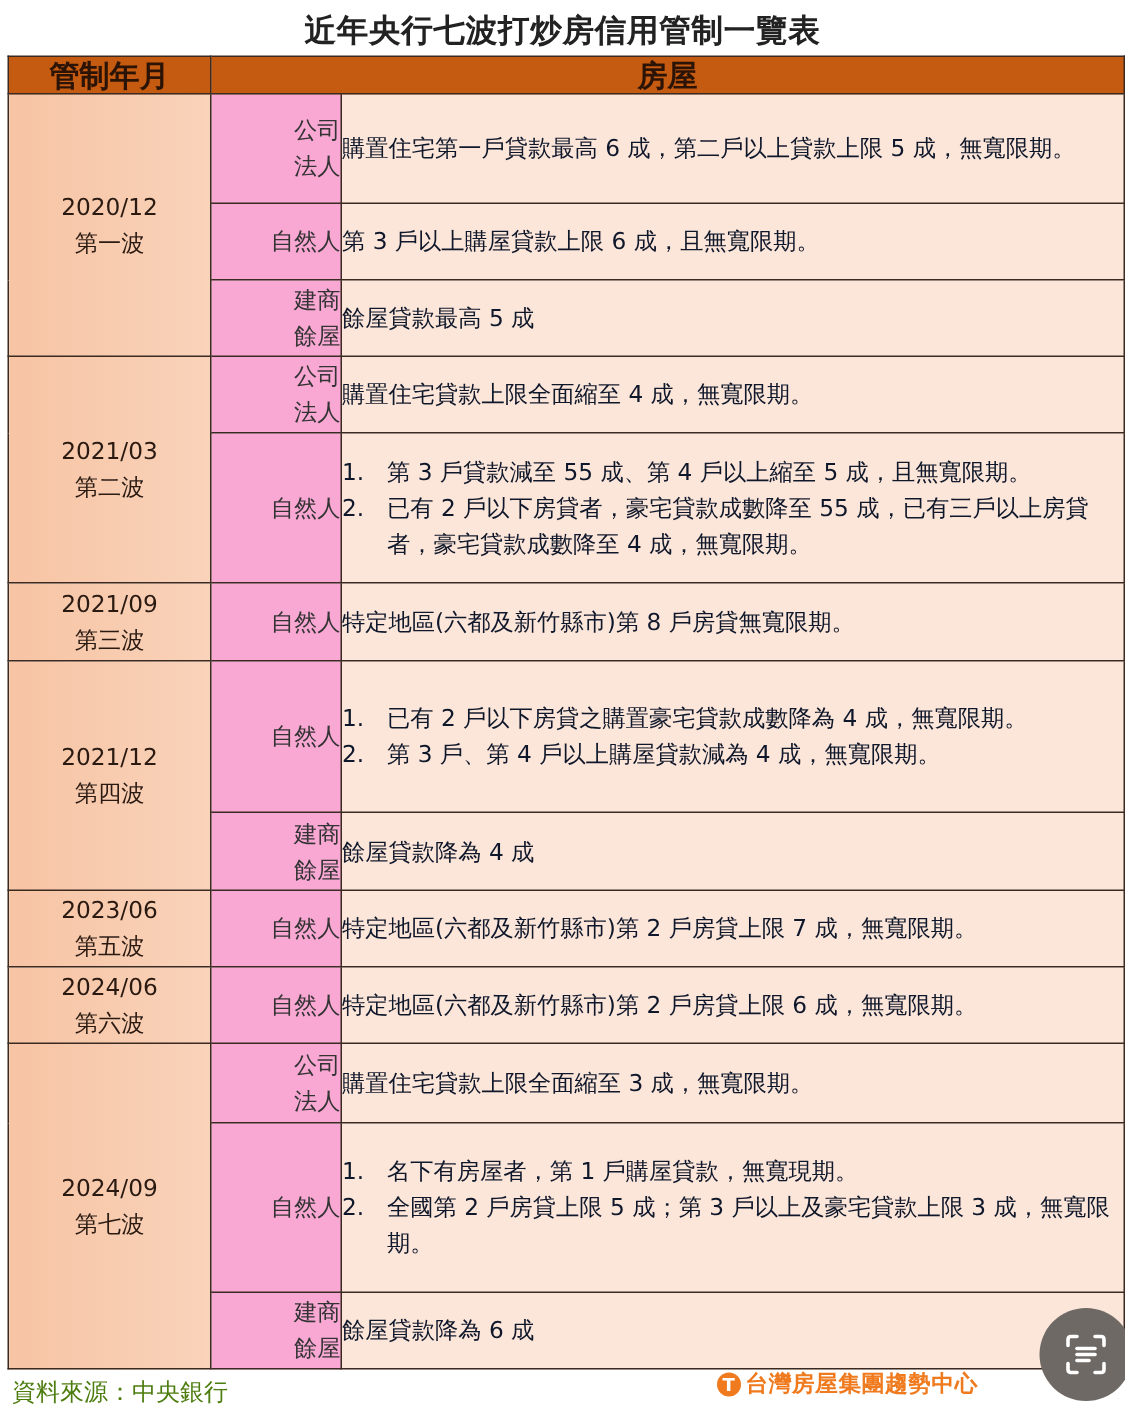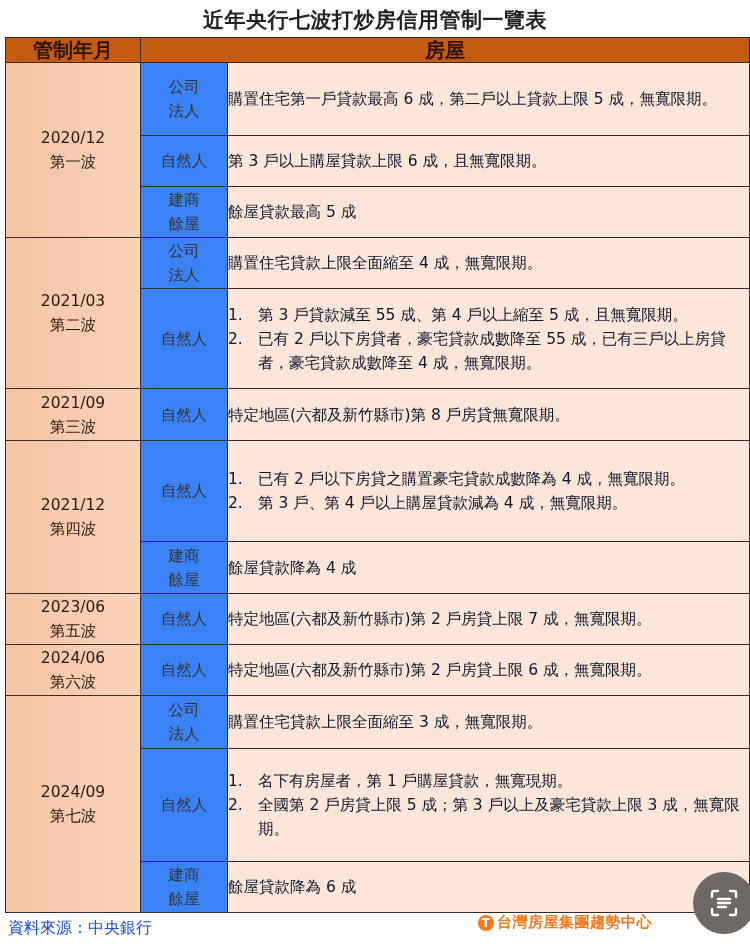--- a/index.html
+++ b/index.html
@@ -53,22 +53,22 @@
   }
   td.period {
     background: linear-gradient(90deg, #f7c4a4 0%, #f9d3ba 100%);
     text-align: center;
     vertical-align: middle;
     font-size: 16px;
     line-height: 26px;
     color: #2a1a12;
   }
   td.entity {
-    background: #3b82f6;
-    text-align: center;
+    background: #f9a8d4;
+    text-align: right;
     vertical-align: middle;
     font-size: 16px;
     line-height: 24px;
     color: #333;
   }
   td.content {
     background: #fce6da;
     vertical-align: middle;
     padding-left: 3px;
     padding-right: 4px;
@@ -82,21 +82,21 @@
   .list-num {
     width: 30px;
     flex: 0 0 30px;
   }
   .list-text { flex: 1; }
   .footer-source {
     position: absolute;
     left: 8px;
     top: 918px;
     font-size: 16px;
-    color: #1d4ed8;
+    color: #4d7c0f;
   }
   .footer-logo {
     position: absolute;
     left: 478px;
     top: 913px;
     display: flex;
     align-items: center;
     color: #f07a1e;
     font-weight: bold;
     font-size: 15px;

